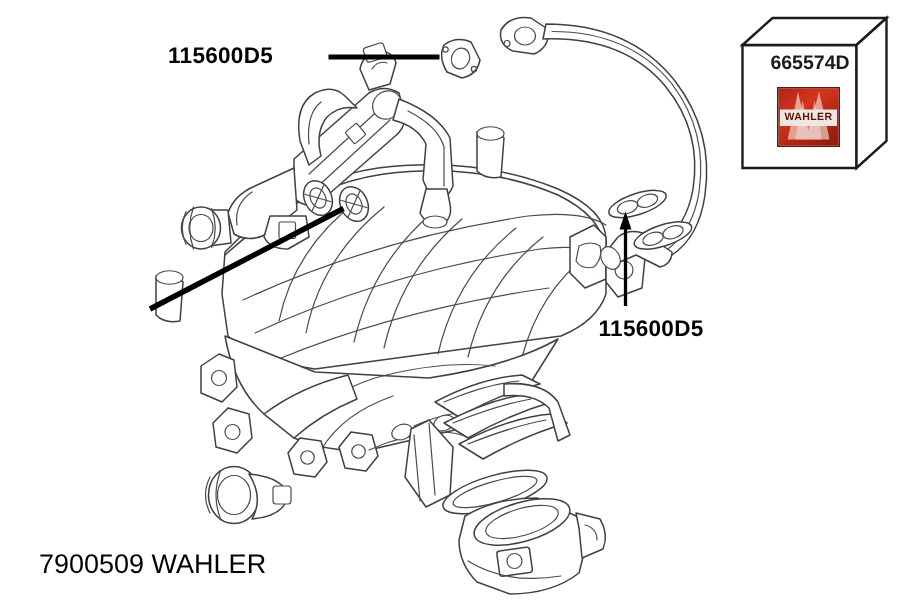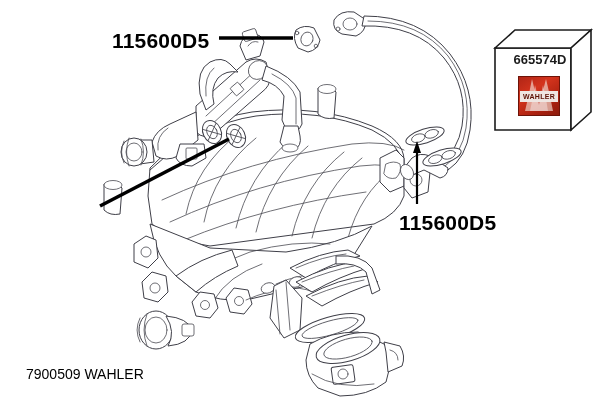--- a/index.html
+++ b/index.html
@@ -19,44 +19,44 @@
     position: absolute;
     left: 0;
     top: 0;
     width: 600px;
     height: 400px;
   }
   .callout-label {
     position: absolute;
     font-family: "Liberation Sans", sans-serif;
     font-weight: bold;
-    font-size: 21px;
+    font-size: 15px;
     color: #000000;
     letter-spacing: 0.2px;
     white-space: nowrap;
   }
   #label-top      { left: 112px; top: 29px; }
   #label-left     { left: 8px;   top: 192px; }
   #label-right    { left: 399px; top: 211px; }
 
   #caption {
     position: absolute;
     left: 26px;
     top: 366px;
     font-family: "Liberation Sans", sans-serif;
-    font-size: 14px;
+    font-size: 18px;
     color: #000000;
     white-space: nowrap;
   }
 
   
   #product-box {
     position: absolute;
     left: 493px;
-    top: 26px;
+    top: 8px;
     width: 100px;
     height: 108px;
   }
   #box-code {
     position: absolute;
     left: 8px;
     top: 26px;
     width: 78px;
     text-align: center;
     font-family: "Liberation Sans", sans-serif;

